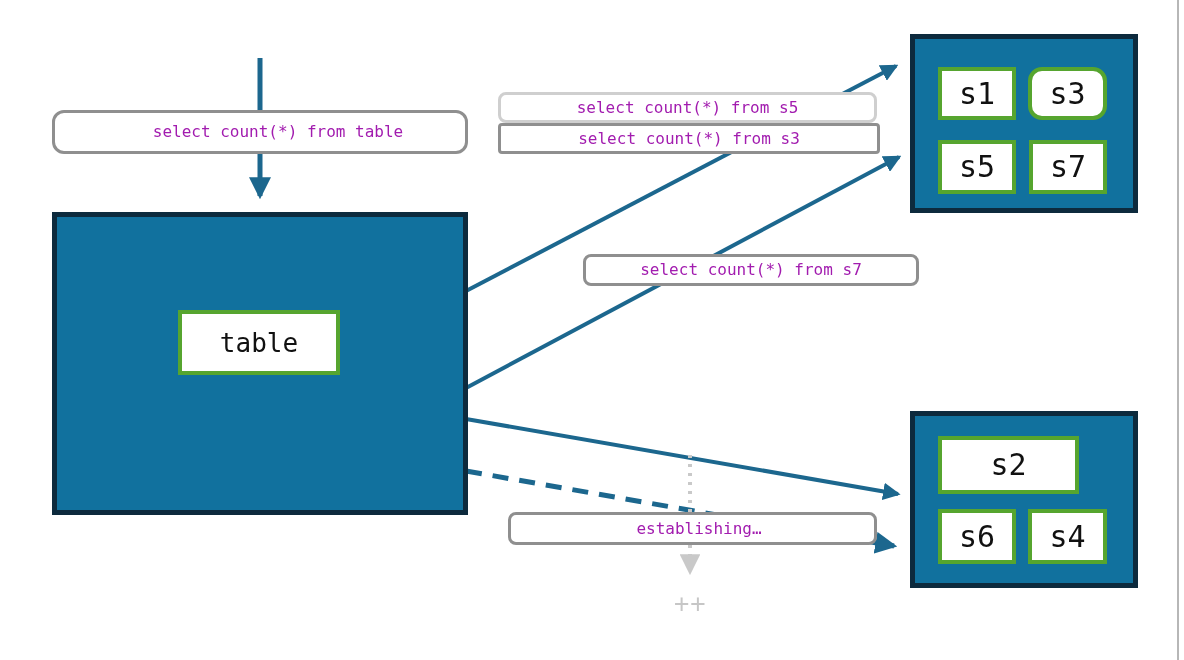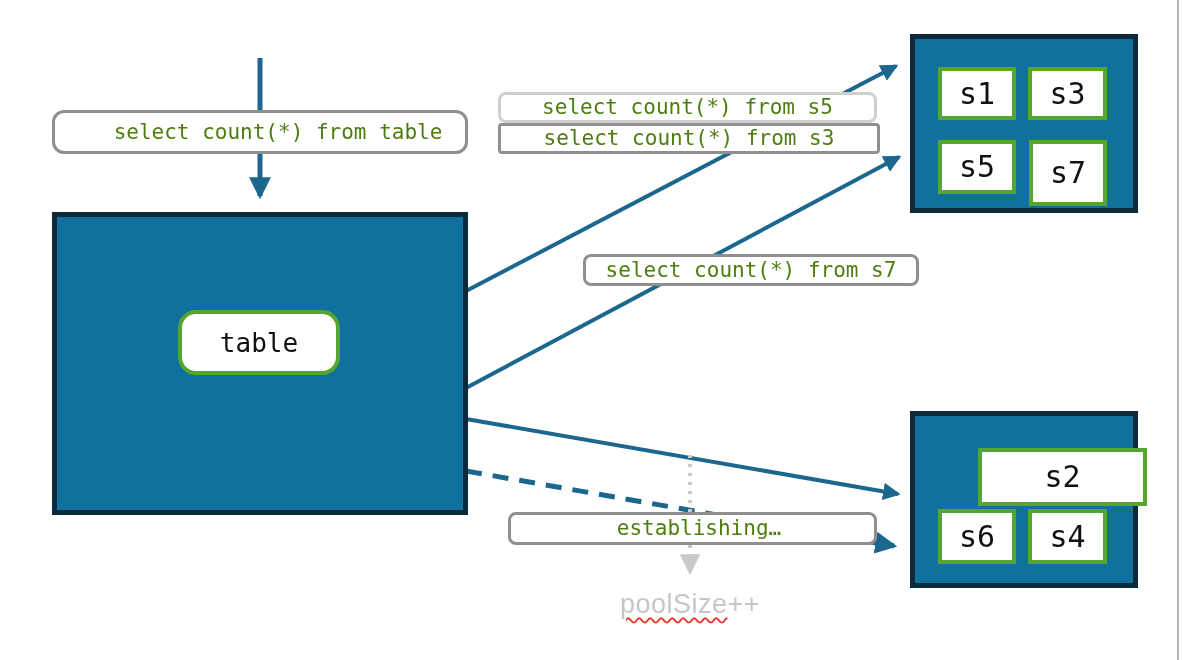--- a/index.html
+++ b/index.html
@@ -6,21 +6,21 @@
   .canvas {
     position:relative; width:1184px; height:660px; background:#ffffff;
     overflow:hidden;
     font-family:"DejaVu Sans Mono","Liberation Mono",monospace;
   }
   .wires { position:absolute; left:0; top:0; }
   .pill {
     position:absolute; box-sizing:border-box; background:#ffffff;
     border:3px solid #8f8f8f; border-radius:10px;
     display:flex; align-items:center; justify-content:center;
-    font-size:21px; line-height:1; color:#4d7c0f; white-space:nowrap;
+    font-size:16px; line-height:1; color:#a21caf; white-space:nowrap;
   }
   .pill.light { border-color:#cfcfcf; }
   .node {
     position:absolute; box-sizing:border-box;
     background:#11719e; border:5px solid #0d2a3d;
   }
   .slot {
     position:absolute; box-sizing:border-box; background:#ffffff;
     border:4px solid #56a52f; color:#111111;
     display:flex; align-items:center; justify-content:center; line-height:1;
@@ -64,47 +64,46 @@
     <line x1="466" y1="388" x2="899" y2="157" stroke="#1c678e" stroke-width="4" marker-end="url(#ah)"></line>
 
     <line x1="466" y1="419" x2="898" y2="494" stroke="#1c678e" stroke-width="4" marker-end="url(#ah)"></line>
 
     <line x1="466" y1="471" x2="894" y2="546" stroke="#1c678e" stroke-width="5" stroke-dasharray="16 11" marker-end="url(#ah)"></line>
 
     <line x1="690" y1="455" x2="690" y2="572" stroke="#c9c9c9" stroke-width="4" stroke-dasharray="3 6" marker-end="url(#ahg)"></line>
   </svg>
 
   <div class="node" style="left:52px; top:212px; width:416px; height:303px;">
-    <div class="slot" style="left:121px; top:93px; width:162px; height:65px; font-size:26px;border-radius:18px;">table</div>
+    <div class="slot" style="left:121px; top:93px; width:162px; height:65px; font-size:26px;">table</div>
   </div>
 
   <div class="node" style="left:910px; top:34px; width:228px; height:179px;">
     <div class="slot big" style="left:23px;  top:28px;  width:78px; height:53px;">s1</div>
-    <div class="slot big" style="left:113px; top:28px;  width:79px; height:53px;">s3</div>
+    <div class="slot big" style="left:113px; top:28px;  width:79px; height:53px;border-radius:14px;">s3</div>
     <div class="slot big" style="left:23px;  top:101px; width:78px; height:54px;">s5</div>
-    <div class="slot big" style="left:114px; top:101px; width:78px; height:66px;">s7</div>
+    <div class="slot big" style="left:114px; top:101px; width:78px; height:54px;">s7</div>
   </div>
 
   <div class="node" style="left:910px; top:411px; width:228px; height:177px;">
-    <div class="slot big" style="left:23px;  top:32px; width:169px; height:58px;margin-left:40px;">s2</div>
+    <div class="slot big" style="left:23px;  top:20px; width:141px; height:58px;">s2</div>
     <div class="slot big" style="left:23px;  top:93px; width:78px;  height:55px;">s6</div>
     <div class="slot big" style="left:113px; top:93px; width:79px;  height:55px;">s4</div>
   </div>
 
   <div class="pill" style="left:52px; top:110px; width:416px; height:44px; border-radius:12px;padding-left:36px;">select count(*) from table</div>
 
   <div class="pill light" style="left:498px; top:92px; width:379px; height:31px; border-radius:8px;">select count(*) from s5</div>
 
   <div class="pill" style="left:498px; top:123px; width:382px; height:31px; border-radius:4px;">select count(*) from s3</div>
 
   <div class="pill" style="left:583px; top:254px; width:336px; height:32px; border-radius:8px;">select count(*) from s7</div>
 
 
   <div class="pill" style="left:508px; top:512px; width:369px; height:33px; border-radius:8px;padding-left:13px;">establishing…</div>
 
   <div class="poolsize">
-    <span class="misspelled">poolSize</span>
       <span>++</span>
   </div>
 
   <div class="slide-edge"></div>
 
 </div>
 
 </body></html>

